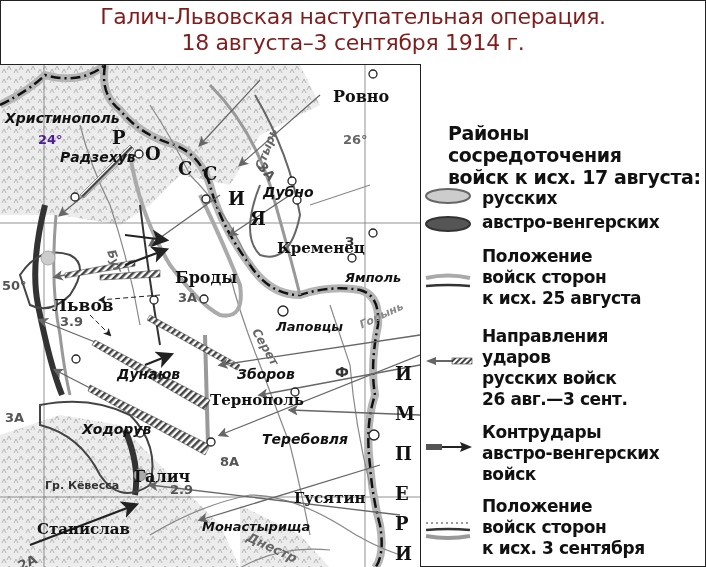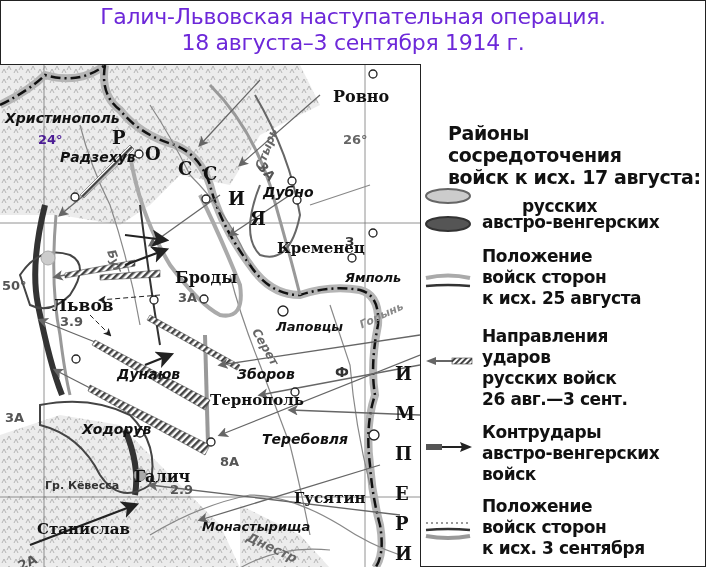--- a/index.html
+++ b/index.html
@@ -1,18 +1,18 @@
 <!DOCTYPE html>
 <html><head>
 <meta charset="utf-8">
 <style>
   html,body{margin:0;padding:0;background:#fff;}
   body{width:706px;height:567px;position:relative;overflow:hidden;font-family:"DejaVu Sans",sans-serif;color:#111;}
   .frame{position:absolute;left:0;top:0;width:704px;height:565px;border:1px solid #222;}
-  .title{position:absolute;left:0;top:4px;width:706px;text-align:center;font-family:"DejaVu Sans",sans-serif;font-size:22px;line-height:26px;color:#6d28d9;letter-spacing:-0.3px;}
+  .title{position:absolute;left:0;top:4px;width:706px;text-align:center;font-family:"DejaVu Sans",sans-serif;font-size:22px;line-height:26px;color:#7f1d1d;letter-spacing:-0.3px;}
   .map{position:absolute;left:0;top:64px;width:420px;height:503px;border-top:1px solid #222;border-right:1px solid #222;overflow:hidden;background:#fff;}
   .map svg{position:absolute;left:0;top:0;}
   .lbl{position:absolute;white-space:nowrap;line-height:1;}
   .serif{font-family:"DejaVu Serif",serif;font-weight:bold;}
   .ital{font-family:"DejaVu Sans",sans-serif;font-style:italic;font-weight:bold;}
   .big{font-family:"DejaVu Serif",serif;font-weight:bold;font-size:18px;}
   .army{font-family:"DejaVu Sans",sans-serif;font-weight:bold;font-size:13px;color:#555;}
   .legend{position:absolute;left:420px;top:64px;width:286px;height:503px;}
   .leg-head{position:absolute;left:28px;top:58px;font-size:19px;font-weight:bold;line-height:22px;letter-spacing:-0.4px;}
   .leg-item{position:absolute;left:0;width:286px;}
@@ -205,21 +205,21 @@
 <div class="legend">
   <div class="leg-head">
     <div>Районы сосредоточения</div>
     <div>войск к исх. 17 августа:</div>
   </div>
 
   <div class="leg-item" style="top:120px;">
     <svg class="leg-sym" width="48" height="20" style="top:2px;">
       <ellipse cx="24" cy="10" rx="22" ry="7" fill="#ccc" stroke="#666" stroke-width="2"></ellipse>
     </svg>
-    <div class="leg-text" style="top:12px;margin-left:40px;">русских</div>
+    <div class="leg-text" style="top:4px;">русских</div>
   </div>
 
   <div class="leg-item" style="top:148px;">
     <svg class="leg-sym" width="48" height="20" style="top:2px;">
       <ellipse cx="24" cy="10" rx="22" ry="7" fill="#555" stroke="#333" stroke-width="2"></ellipse>
     </svg>
     <div class="leg-text" style="top:0;">австро-венгерских</div>
   </div>
 
   <div class="leg-item" style="top:182px;">

